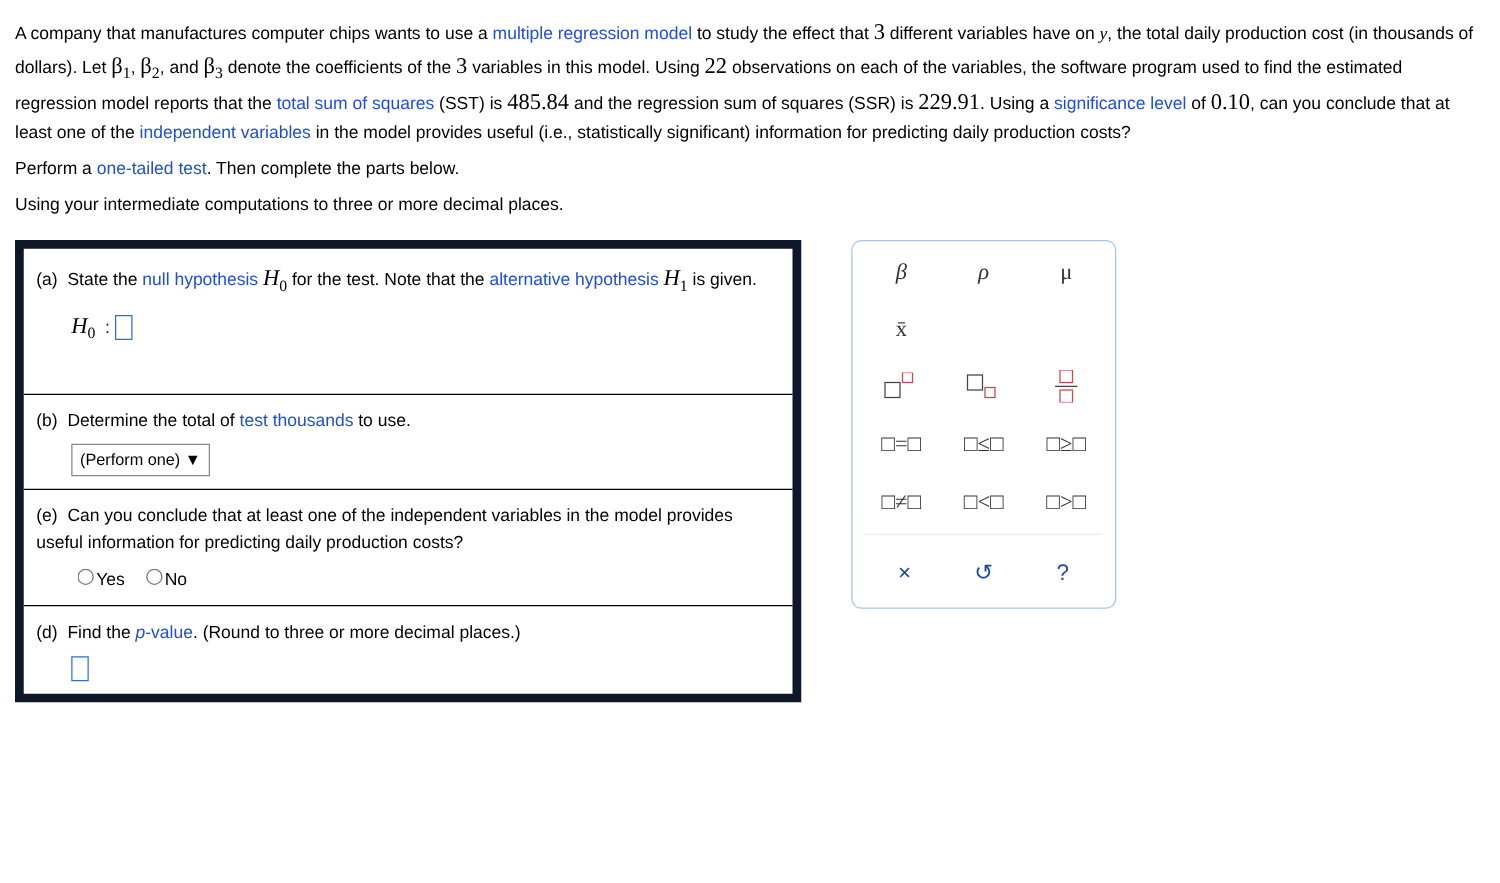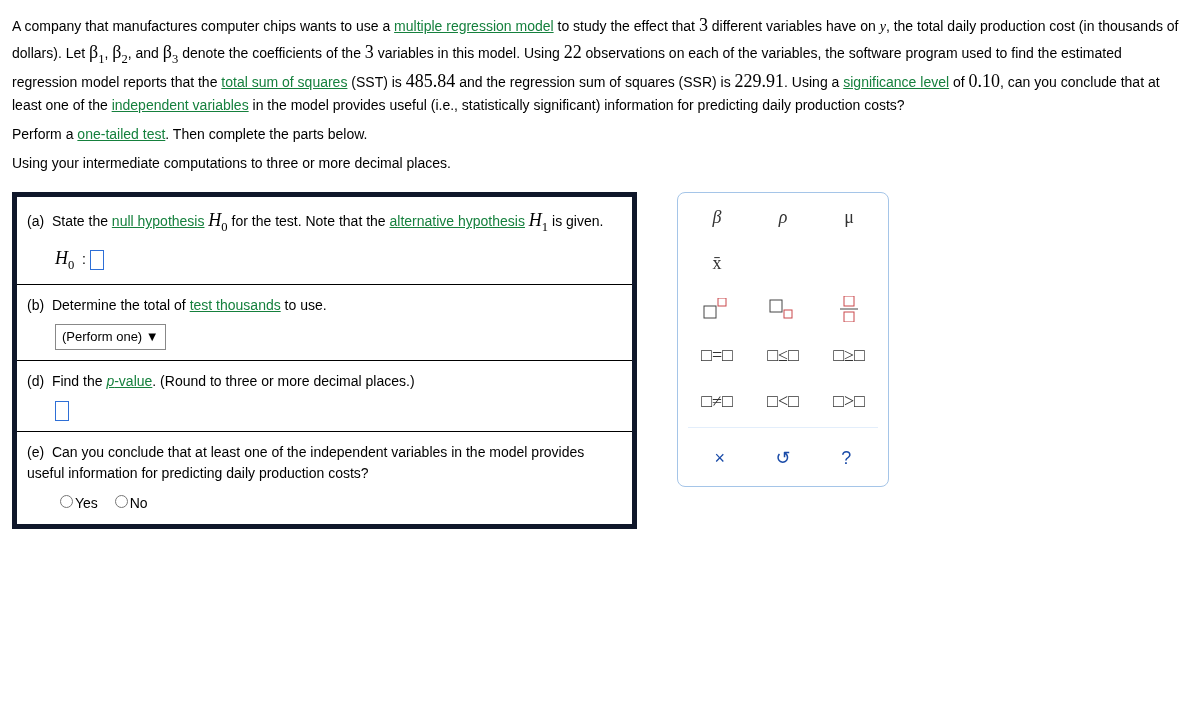--- a/index.html
+++ b/index.html
@@ -3,39 +3,38 @@
 <meta charset="utf-8">
 <style>
   body {
     font-family: Verdana, Geneva, sans-serif;
     font-size: 14px;
     color: #000;
     margin: 12px;
     line-height: 1.5;
   }
   .link {
-    color: #15803d;
-    text-decoration: underline;
+    color: #1d4ed8;
     cursor: pointer;
   }
   .problem-text {
     margin-bottom: 8px;
   }
   .italic-var {
     font-style: italic;
     font-family: 'Times New Roman', serif;
   }
   .main-wrap {
     display: flex;
     gap: 40px;
     margin-top: 18px;
     align-items: flex-start;
   }
   .question-box {
-    border: 5px solid #0f172a;
+    border: 7px solid #0f172a;
     width: 615px;
     padding: 0;
   }
   .q-section {
     padding: 10px 10px;
   }
   .q-section + .q-section {
     border-top: 1px solid #000;
   }
   .q-inner {
@@ -130,53 +129,53 @@
   <div class="question-box">
 
     <div class="q-section">
       <span>(a)</span>&nbsp;
       <span>State the </span><span class="link">null hypothesis</span>
       <span class="math-serif"><i>H</i><span class="sub">0</span></span>
       <span> for the test. Note that the </span><span class="link">alternative hypothesis</span>
       <span class="math-serif"><i>H</i><span class="sub">1</span></span>
       <span> is given.</span>
       <div class="q-inner">
-        <div style="margin-bottom:0;">
+        <div style="margin-bottom:29px;">
           <span class="math-serif"><i>H</i><span class="sub">0</span></span>
           &nbsp;:&nbsp;<span class="input-placeholder"></span>
         </div>
       </div>
     </div>
 
     <div class="q-section">
       <span>(b)</span>&nbsp;
       <span>Determine the total of </span><span class="link">test thousands</span><span> to use.</span>
       <div class="q-inner">
         <span class="select-like"><span>(Perform one)</span>&nbsp;▼</span>
       </div>
     </div>
 
-
-    <div class="q-section">
-      <span>(d)</span>&nbsp;
-      <span>Find the </span><span class="link"><i>p</i><span>-value</span></span><span>. (Round to three or more decimal places.)</span>
-      <div class="q-inner">
-        <span class="input-placeholder"></span>
-      </div>
-    </div>
 
     <div class="q-section">
       <span>(e)</span>&nbsp;
       <span>Can you conclude that at least one of the independent variables in the model provides useful information for predicting daily production costs?</span>
       <div class="q-inner radio-group">
         <label><input type="radio" name="eanswer" style=""><span>Yes</span></label>
         <label><input type="radio" name="eanswer" style=""><span>No</span></label>
       </div>
     </div>
 
+    <div class="q-section">
+      <span>(d)</span>&nbsp;
+      <span>Find the </span><span class="link"><i>p</i><span>-value</span></span><span>. (Round to three or more decimal places.)</span>
+      <div class="q-inner">
+        <span class="input-placeholder"></span>
+      </div>
+    </div>
+
   </div>
 
   <div class="palette">
     <div class="palette-grid">
       <div class="pal-btn">
           <i>β</i>
         </div>
       <div class="pal-btn">
           <i>ρ</i>
         </div>

